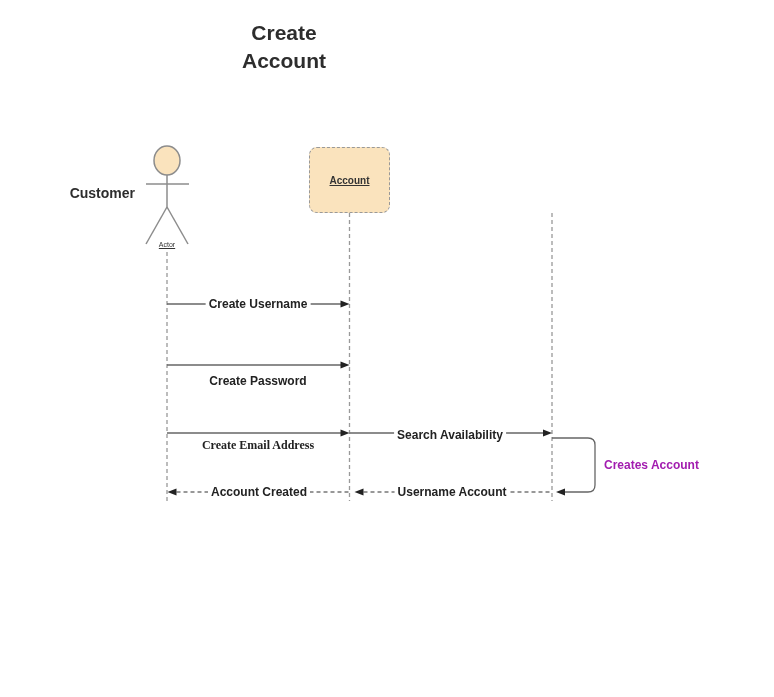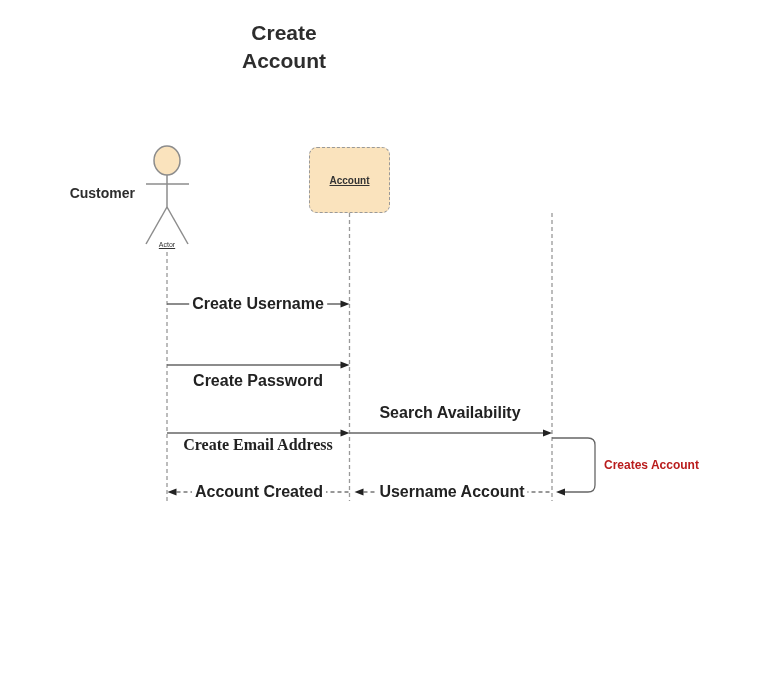--- a/index.html
+++ b/index.html
@@ -74,39 +74,39 @@
     font-weight:700;
     color:#333;
     text-decoration:underline;
   }
 
   .msg-label {
     position:absolute;
     transform:translate(-50%,-50%);
     background:#ffffff;
     padding:0 3px;
-    font-size:16px;
+    font-size:12px;
     font-weight:700;
     color:#222;
     white-space:nowrap;
   }
   .msg-create-username      { left:258px; top:304px; }
   .msg-create-password      { left:258px; top:381px; }
   .msg-create-email         { left:258px; top:445px;font-family:Liberation Serif, serif; }
-  .msg-search-availability  { left:450px; top:413px; }
+  .msg-search-availability  { left:450px; top:435px; }
   .msg-returns-account      { left:452px; top:492px; }
   .msg-account-created      { left:259px; top:492px; }
 
   .self-msg-label {
     position:absolute;
     left:604px; top:465px;
     transform:translateY(-50%);
     font-size:12px;
     font-weight:700;
-    color:#b91c1c;
+    color:#a21caf;
     white-space:nowrap;
   }
 </style>
 </head>
 <body>
 
 <div class="canvas">
 
   <svg class="layer" viewBox="0 0 774 697" xmlns="http://www.w3.org/2000/svg">
 

